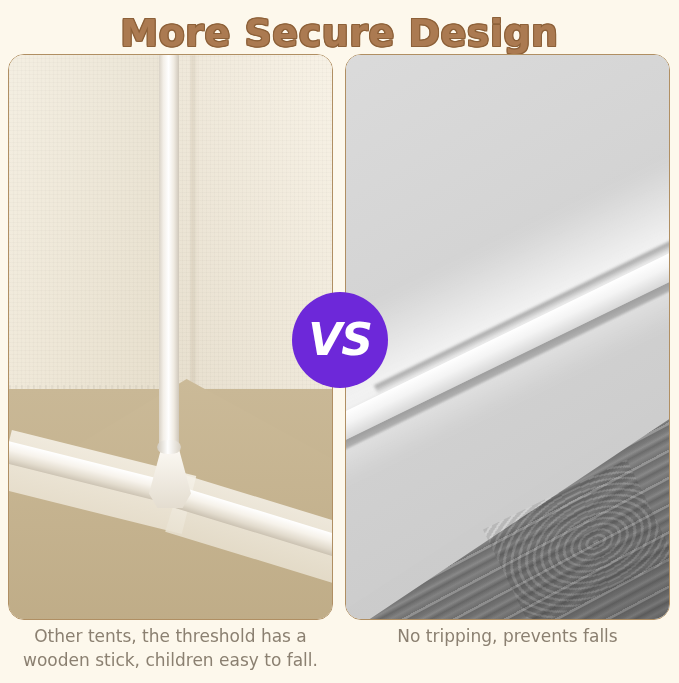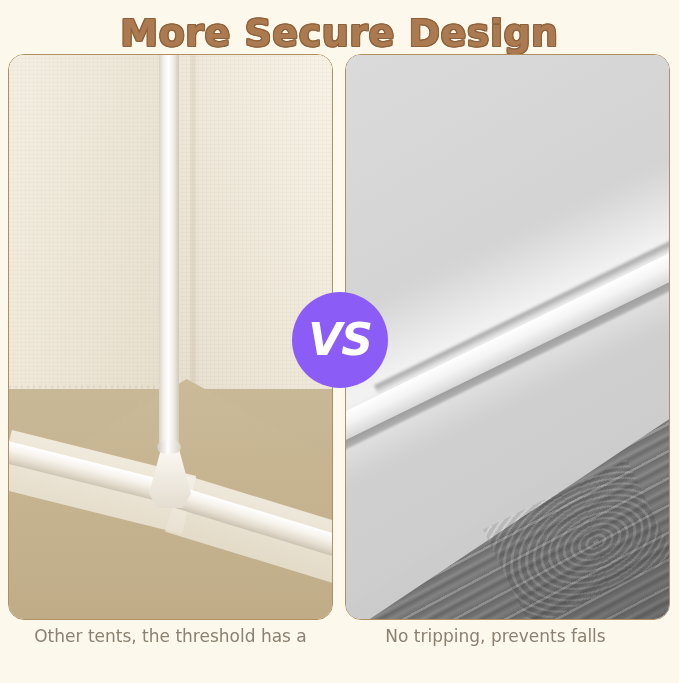--- a/index.html
+++ b/index.html
@@ -292,21 +292,21 @@
   }
 
   
   .vs-badge {
     position: absolute;
     left: 292px;
     top: 292px;
     width: 96px;
     height: 96px;
     border-radius: 50%;
-    background: #8b5cf6;
+    background: #6d28d9;
     display: flex;
     align-items: center;
     justify-content: center;
     z-index: 20;
   }
   .vs-text {
     font-family: "DejaVu Sans", sans-serif;
     font-weight: bold;
     font-style: italic;
     font-size: 44px;
@@ -316,20 +316,21 @@
   }
 
   
   .captions {
     position: absolute;
     top: 624px;
     left: 8px;
     width: 663px;
     height: 59px;
     display: flex;
+    gap: 12px;
   }
   .caption {
     width: 325px;
     text-align: center;
     color: #8b8071;
     font-family: "DejaVu Sans", sans-serif;
     font-size: 17px;
     line-height: 24px;
   }
   .caption .line {
@@ -383,17 +384,18 @@
   </div>
 </div>
 
 <div class="vs-badge">
   <span class="vs-text">VS</span>
 </div>
 
 <div class="captions">
   <div class="caption">
     <span class="line">Other tents, the threshold has a</span>
+    <span class="line">wooden stick, children easy to fall.</span>
   </div>
   <div class="caption">
     <span class="line">No tripping, prevents falls</span>
   </div>
 </div>
 
 </body></html>

